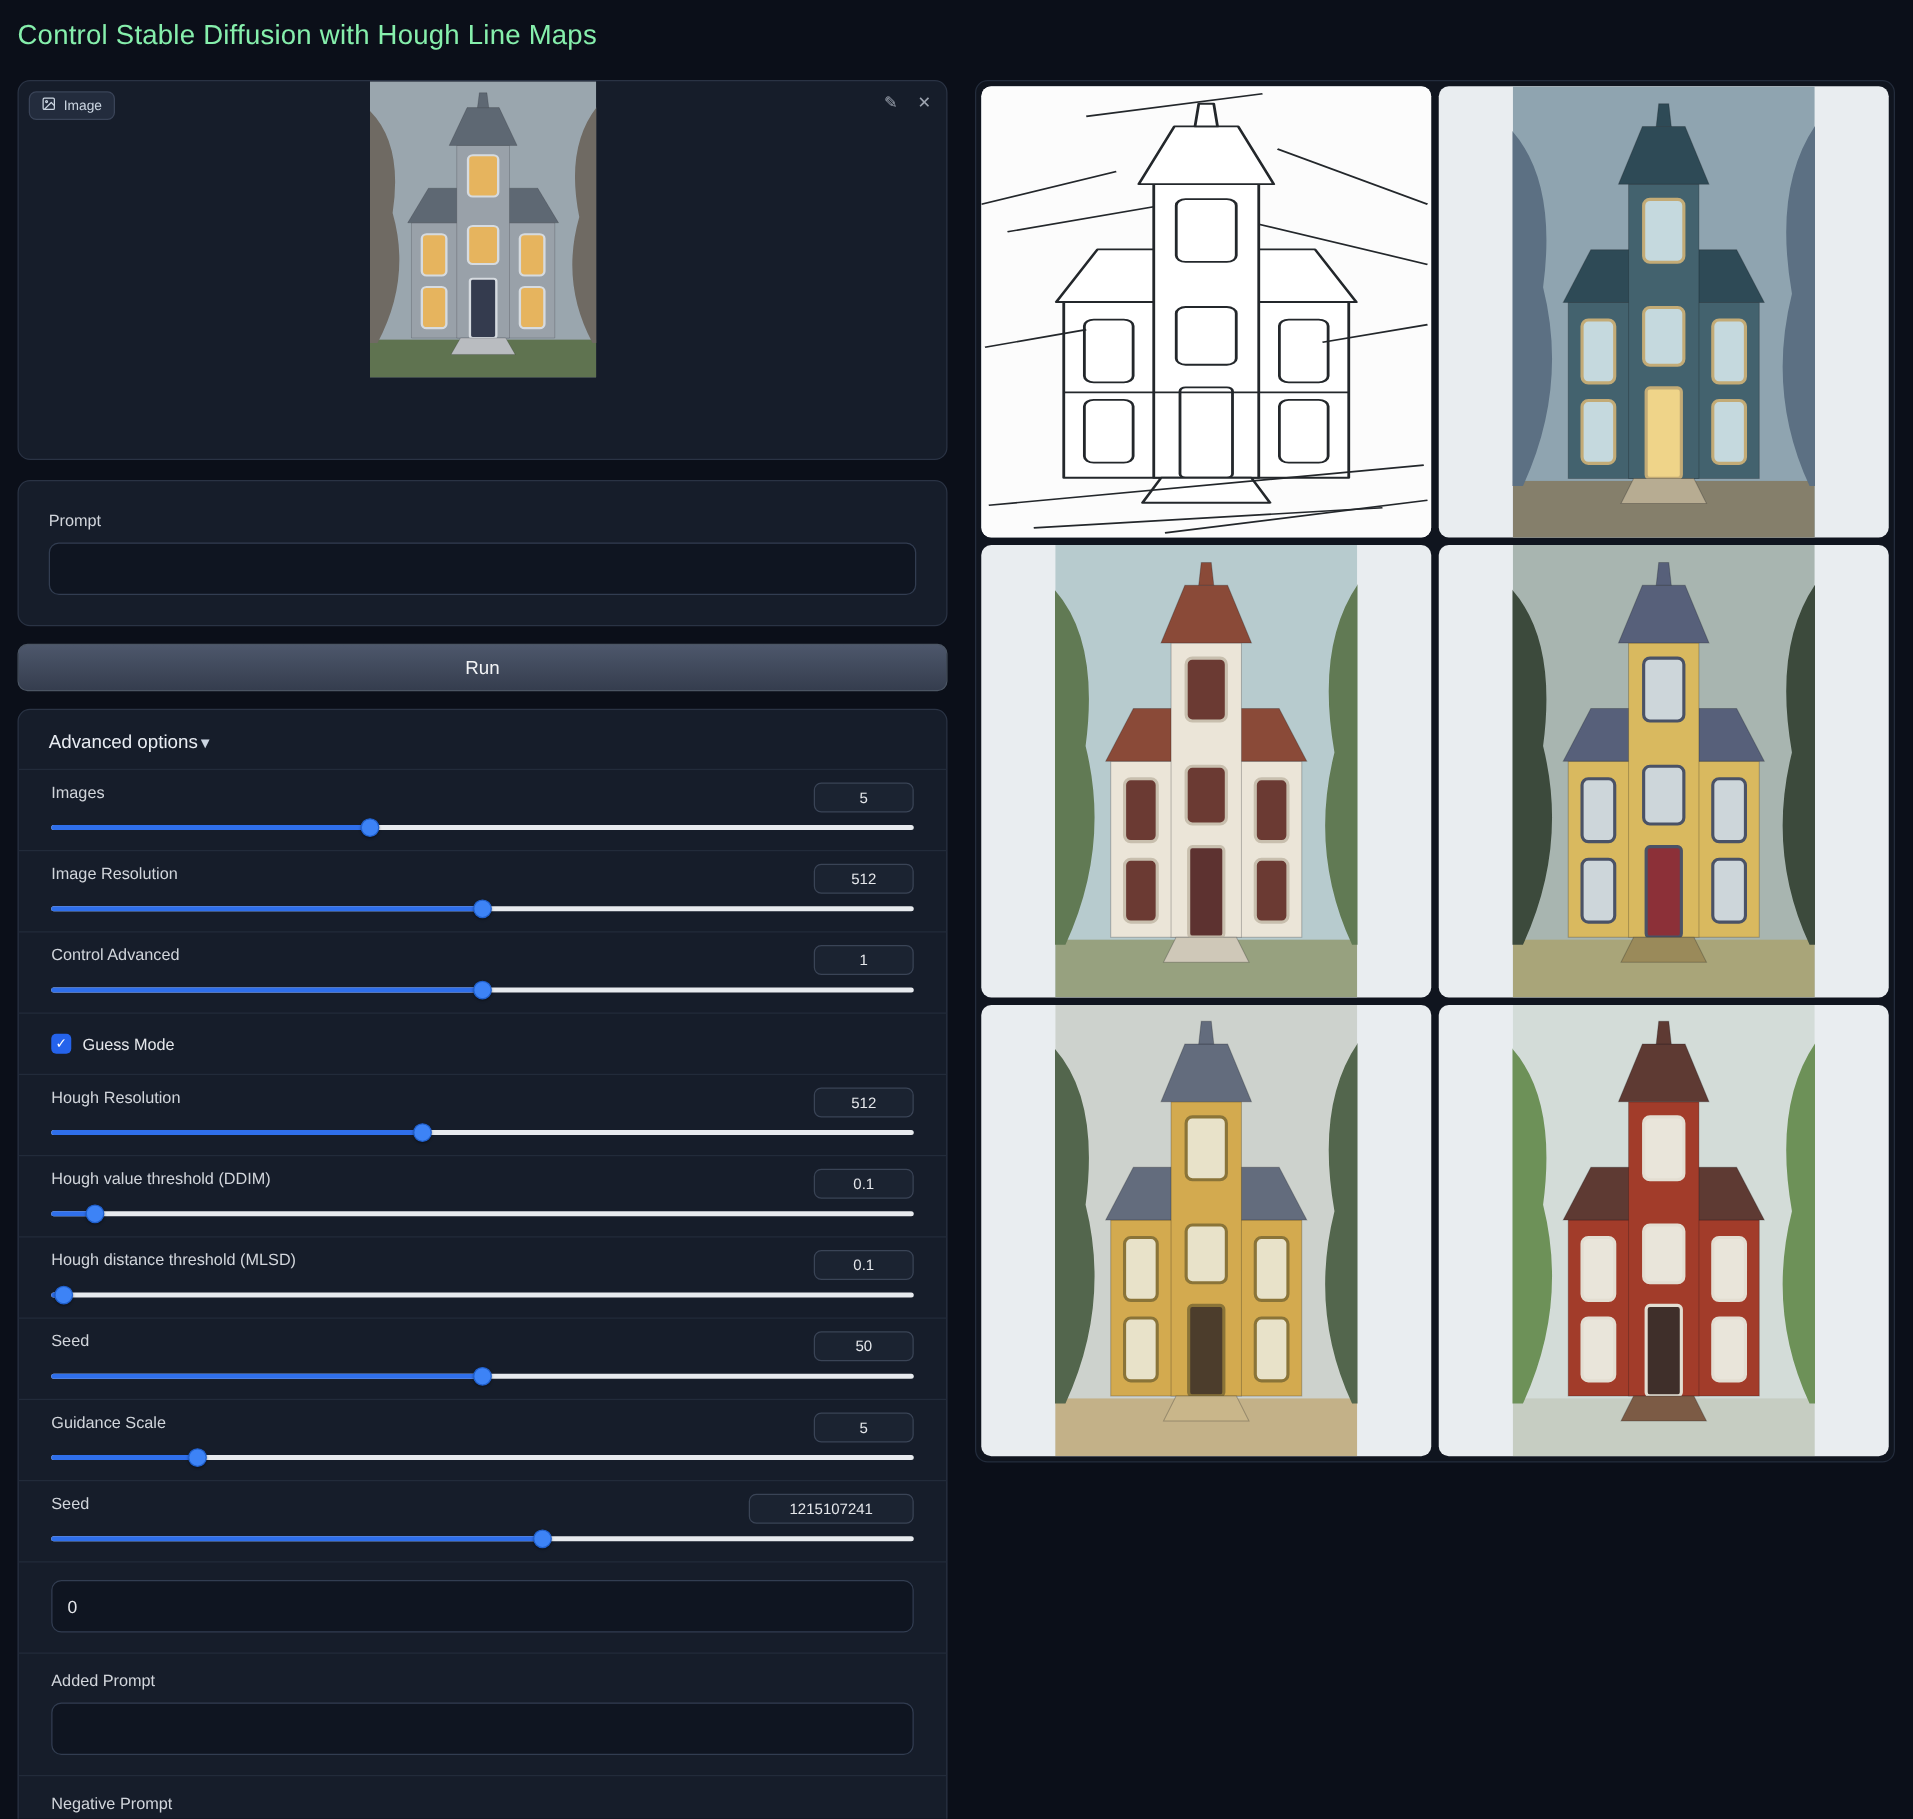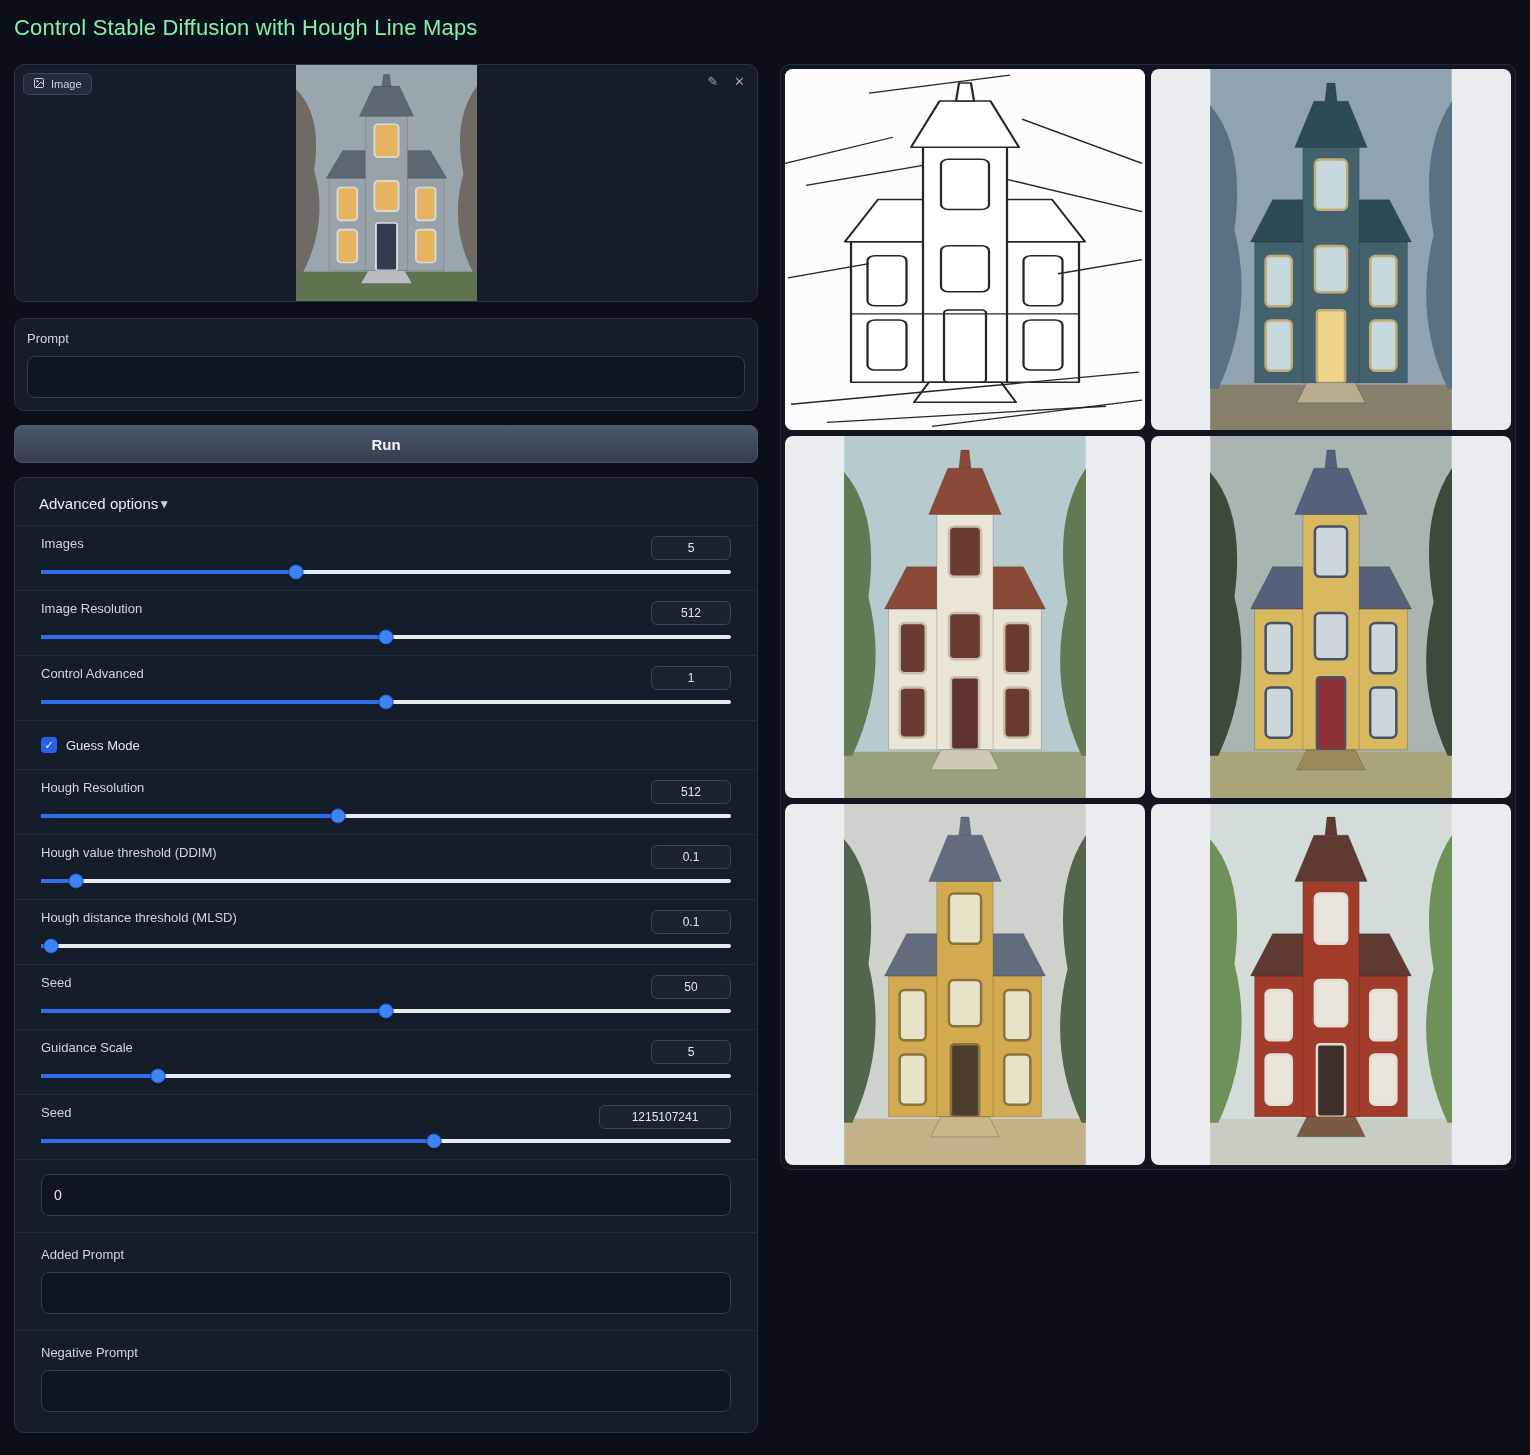--- a/index.html
+++ b/index.html
@@ -9,37 +9,37 @@
     background:#0b0f19;color:#e5e7eb;
     font-family:"Liberation Sans",sans-serif;
   }
   .wrap{padding:12px 14px}
   h1{font-size:22px;line-height:28px;margin:2px 0 22px;color:#86efac;font-weight:400;letter-spacing:.2px}
   .cols{display:flex;gap:22px;align-items:flex-start}
   .left{width:744px;flex:none;display:flex;flex-direction:column}
   .panel{background:#161d2a;border:1px solid #2a3344;border-radius:10px}
 
   
-  .image-panel{height:238px;position:relative;display:flex;justify-content:center;align-items:flex-start;overflow:hidden}
+  .image-panel{height:304px;position:relative;display:flex;justify-content:center;align-items:flex-start;overflow:hidden}
   .img-badge{position:absolute;left:8px;top:8px;display:flex;align-items:center;gap:6px;
     background:#232c3d;border:1px solid #3a4458;border-radius:6px;padding:3px 9px;
     font-size:11px;color:#cbd5e1;z-index:2}
   .img-actions{position:absolute;right:10px;top:7px;display:flex;gap:12px;z-index:2}
   .img-actions button{background:none;border:none;color:#9ca3af;font-size:13px;cursor:pointer;padding:2px;font-family:inherit}
   .img-holder{height:237px}
 
   
-  .prompt-panel{margin-top:16px;padding:12px}
+  .prompt-panel{margin-top:16px;padding:24px}
   .field-label{display:block;font-size:13px;color:#d1d5db;margin-bottom:10px}
   .textbox{width:100%;height:42px;background:#0f1521;border:1px solid #323d51;border-radius:8px;
     color:#e5e7eb;padding:0 12px;font-size:14px;font-family:inherit;outline:none}
 
   
   .run-btn{margin-top:14px;height:38px;border-radius:8px;border:1px solid #4b5563;
-    background:linear-gradient(#4d576b,#353d4e);color:#f3f4f6;font-weight:700;font-size:15px;
+    background:linear-gradient(#4d576b,#353d4e);color:#f3f4f6;font-weight:400;font-size:15px;
     cursor:pointer;font-family:inherit;width:100%}
 
   
   .advanced{margin-top:14px;padding-bottom:4px}
   .adv-head{display:flex;justify-content:flex-start;align-items:center;
     padding:17px 24px 13px;font-size:15px;color:#e8ecf2;cursor:pointer}
   .adv-arrow{font-size:12px;color:#cbd5e1}
   .crow{padding:10px 26px 12px;border-top:1px solid #222b3a}
   .chead{display:flex;justify-content:space-between;align-items:flex-start;margin-bottom:10px}
   .clabel{font-size:13px;color:#d1d5db}

